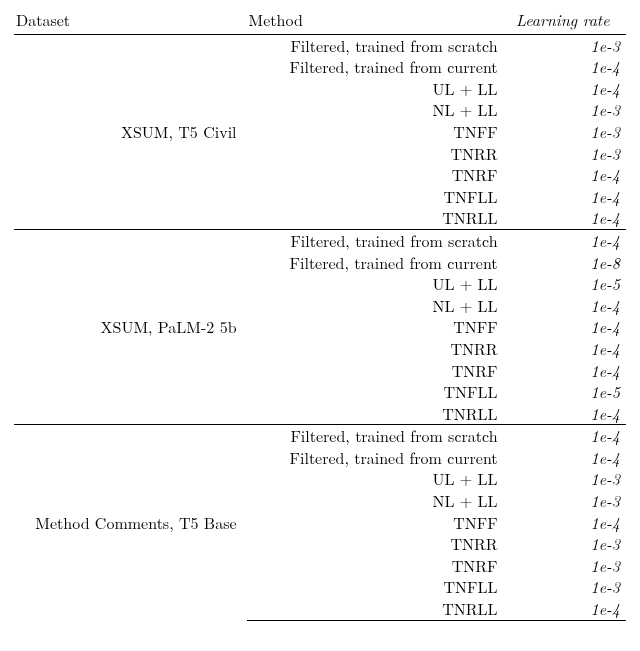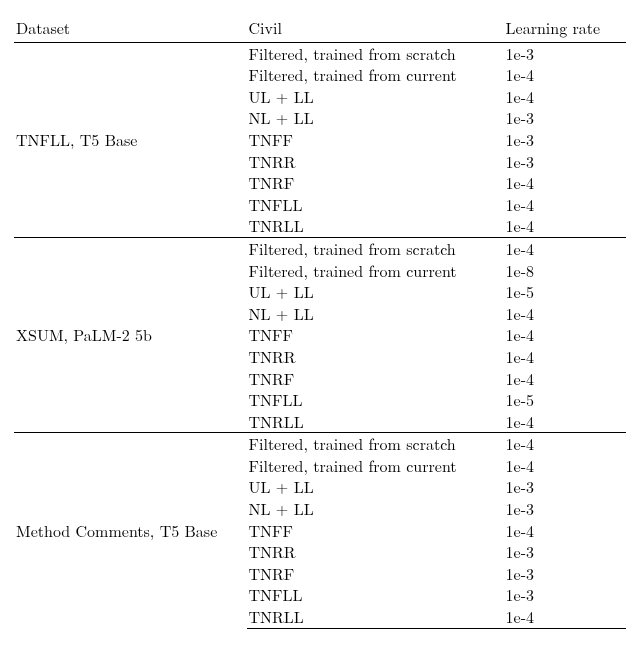--- a/index.html
+++ b/index.html
@@ -14,46 +14,48 @@
       color: #000;
       line-height: 1.35;
     }
     .table-wrap {
       padding: 6px 14px 10px 14px;
       box-sizing: border-box;
     }
     table {
       width: 100%;
       border-collapse: collapse;
-      margin-top: 8px;
     }
     th {
       font-weight: normal;
       text-align: left;
       padding: 3px 6px 3px 2px;
       border-bottom: 1px solid #000;
     }
     th.lr-col {
-      text-align: left;
+      text-align: center;
+      font-style: italic;
     }
     td {
       padding: 0px 6px 0px 2px;
       vertical-align: middle;
+      text-align: right;
     }
     td.dataset-cell {
       white-space: nowrap;
       vertical-align: middle;
       padding-right: 10px;
     }
     td.method-cell {
       white-space: nowrap;
     }
     td.lr-cell {
       white-space: nowrap;
       font-variant-numeric: lining-nums;
+      font-style: italic;
     }
     tr.group-sep td {
       border-top: 1px solid #000;
     }
     tr.last-row td {
       border-bottom: 1px solid #000;
     }
   </style>
 </head>
 <body>
@@ -61,27 +63,27 @@
 <div class="table-wrap">
   <table>
     <colgroup>
       <col style="width:38%">
       <col style="width:42%">
       <col style="width:20%">
     </colgroup>
     <thead>
       <tr>
         <th>Dataset</th>
-        <th>Civil</th>
+        <th>Method</th>
         <th class="lr-col">Learning rate</th>
       </tr>
     </thead>
     <tbody>
         <tr>
-          <td class="dataset-cell" rowspan="9">TNFLL, T5 Base</td>
+          <td class="dataset-cell" rowspan="9">XSUM, T5 Civil</td>
           <td class="method-cell">Filtered, trained from scratch</td>
           <td class="lr-cell">1e-3</td>
         </tr>
         <tr>
           <td class="method-cell">Filtered, trained from current</td>
           <td class="lr-cell">1e-4</td>
         </tr>
         <tr>
           <td class="method-cell">UL + LL</td>
           <td class="lr-cell">1e-4</td>

